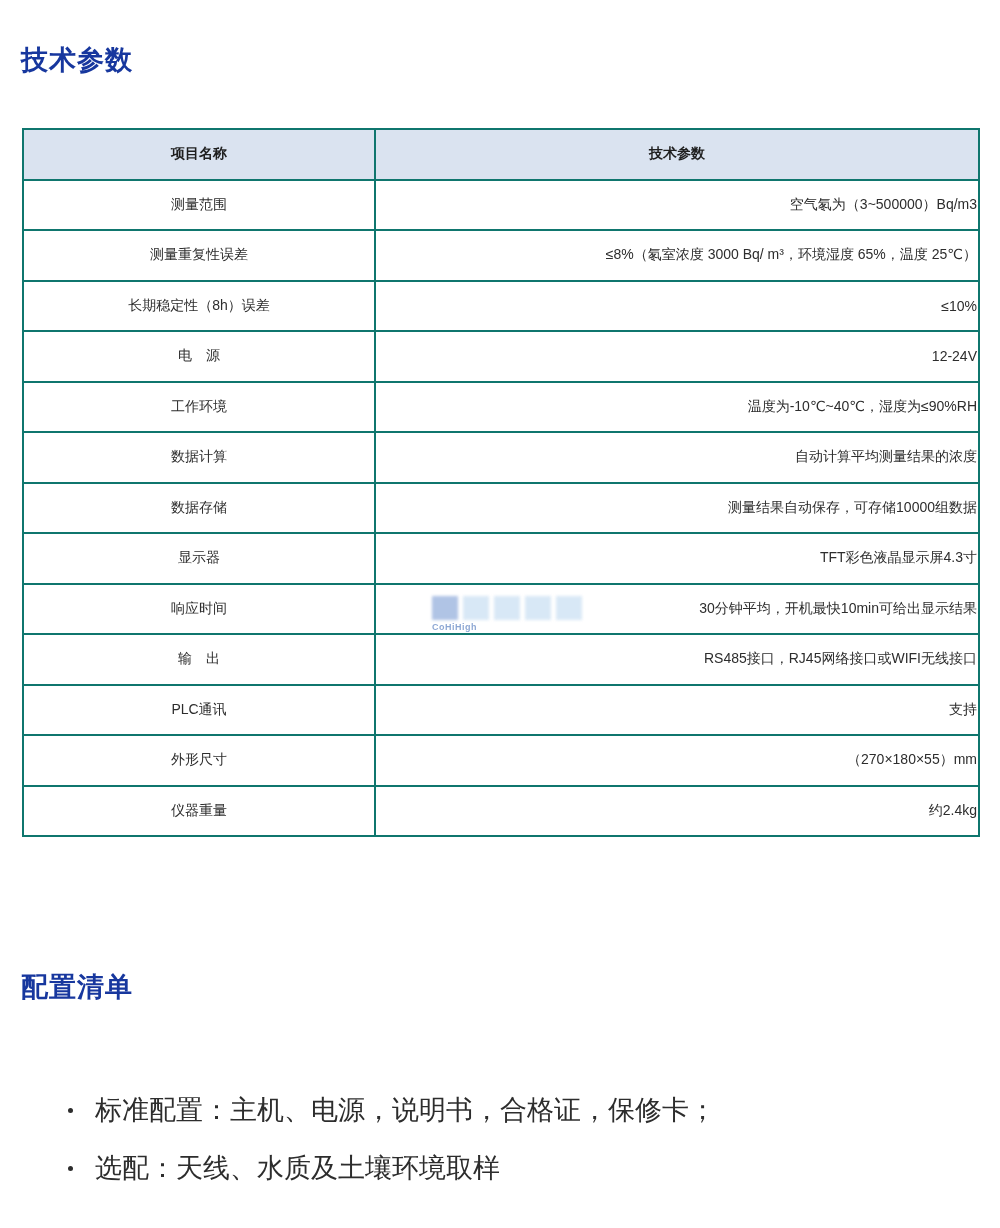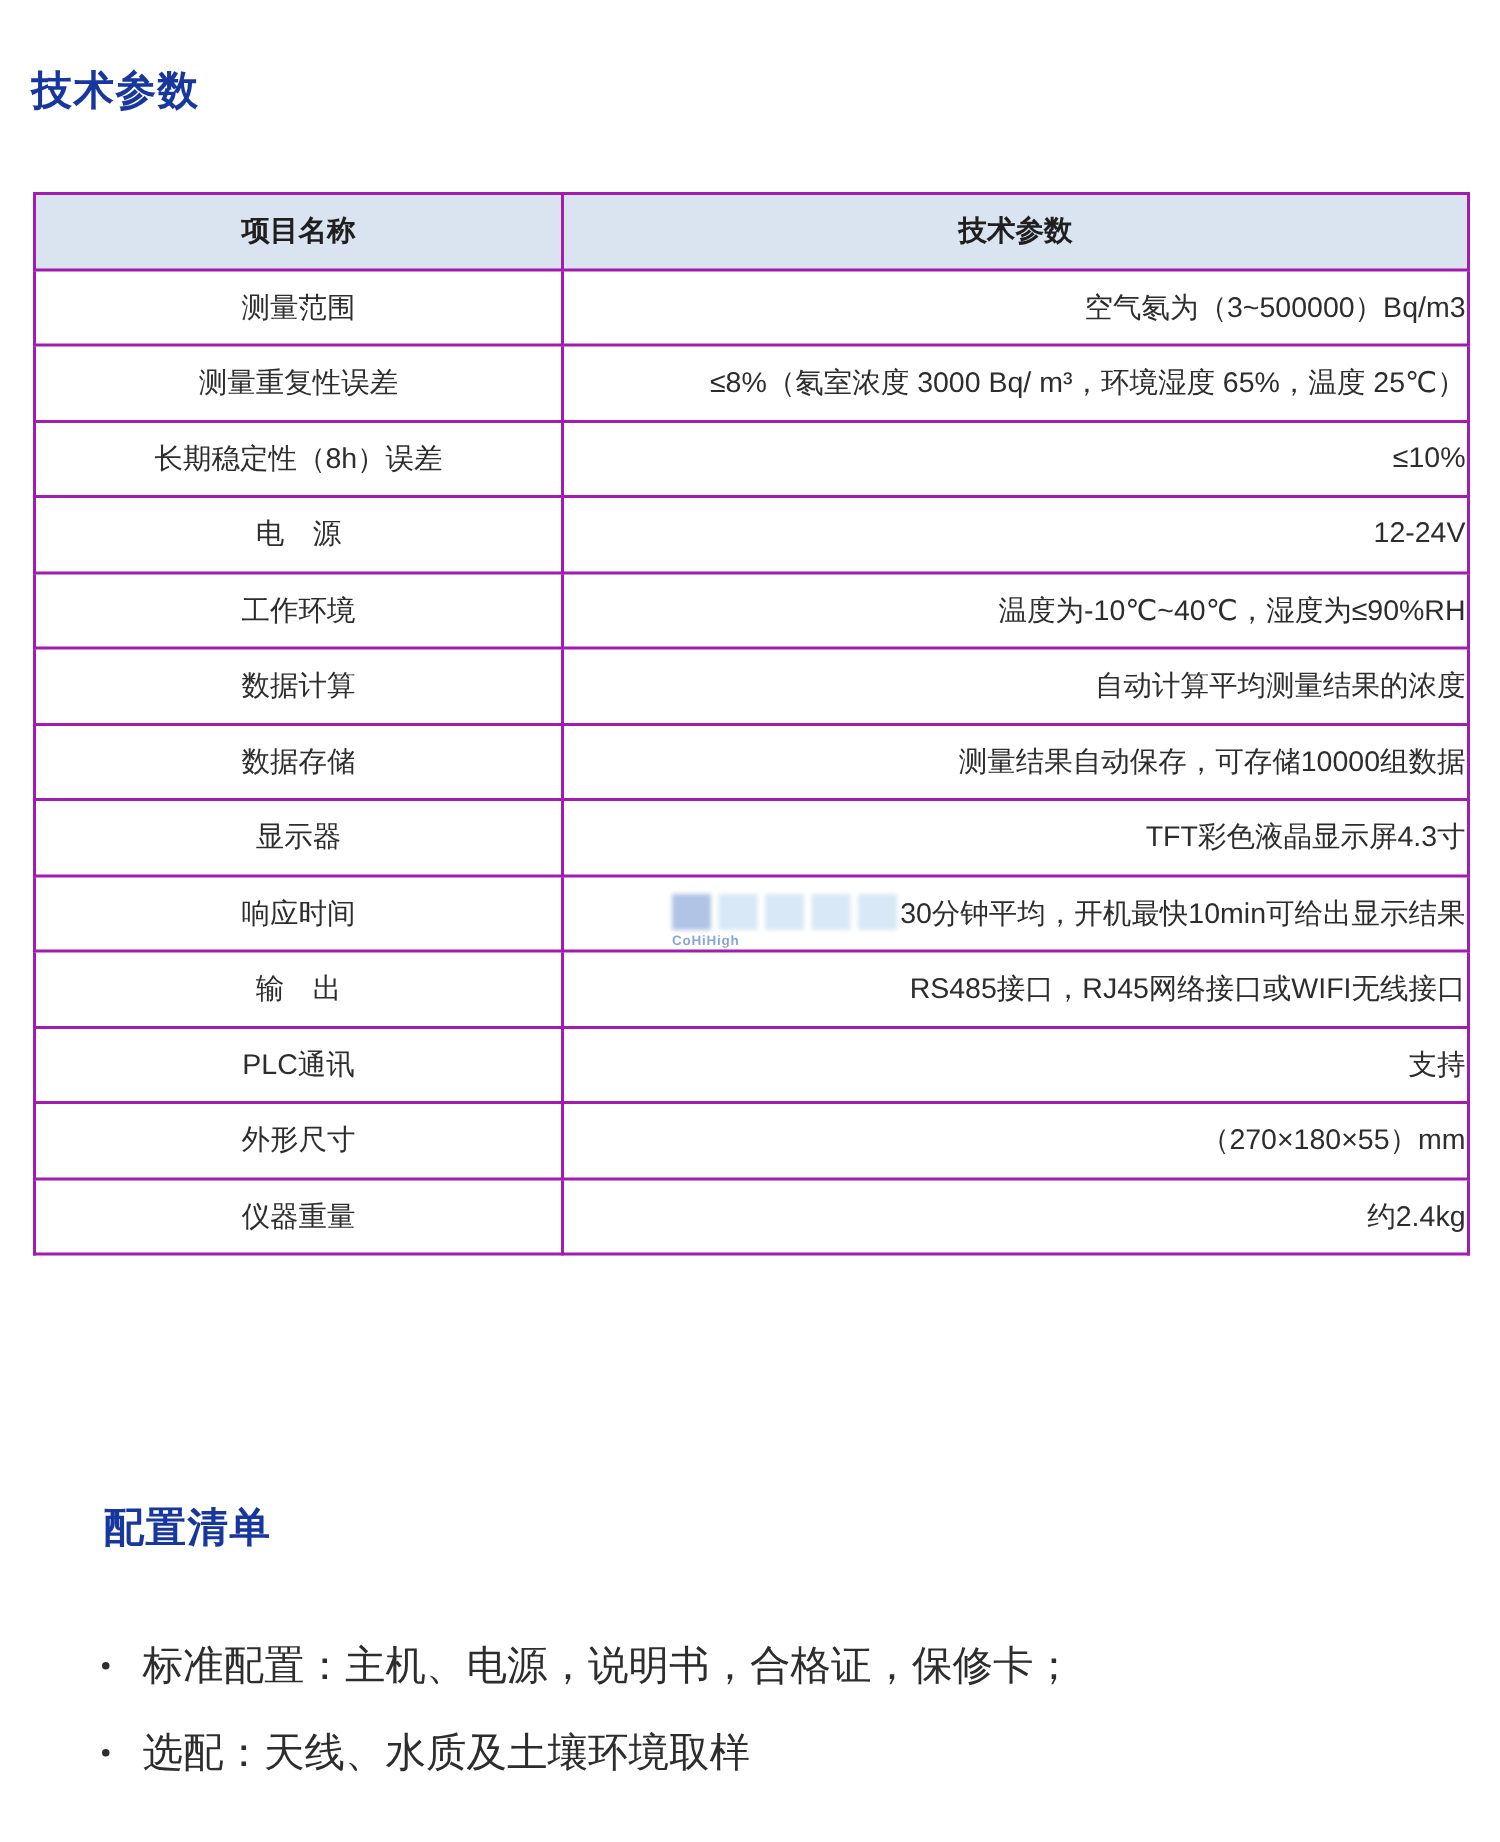--- a/index.html
+++ b/index.html
@@ -18,26 +18,26 @@
   .section-title {
     position: absolute;
     left: 21px;
     font-size: 27px;
     font-weight: 700;
     color: #17379e;
     letter-spacing: 1px;
     white-space: nowrap;
   }
   .title-tech { top: 42px; }
-  .title-config { top: 1000px; margin-left: 48px; }
+  .title-config { top: 969px; }
 
   
   .watermark {
     position: absolute;
-    left: 448px;
+    left: 432px;
     top: 596px;
     z-index: 0;
     opacity: 0.55;
     pointer-events: none;
   }
   .watermark .wm-blocks {
     display: flex;
     gap: 5px;
     filter: blur(1.5px);
   }
@@ -66,23 +66,23 @@
     top: 128px;
     width: 958px;
     z-index: 1;
     border-collapse: collapse;
     table-layout: fixed;
     background: transparent;
   }
   table.spec-table col.c1 { width: 352px; }
   table.spec-table th,
   table.spec-table td {
-    border: 2px solid #a21caf;
+    border: 2px solid #0f766e;
     height: 46.5px;
-    font-size: 19px;
+    font-size: 14px;
     color: #2d2d2d;
     background: transparent;
   }
   table.spec-table th {
     background: #dae3f0;
     font-weight: 700;
     text-align: center;
     color: #1f1f1f;
   }
   table.spec-table td.cell-name {

